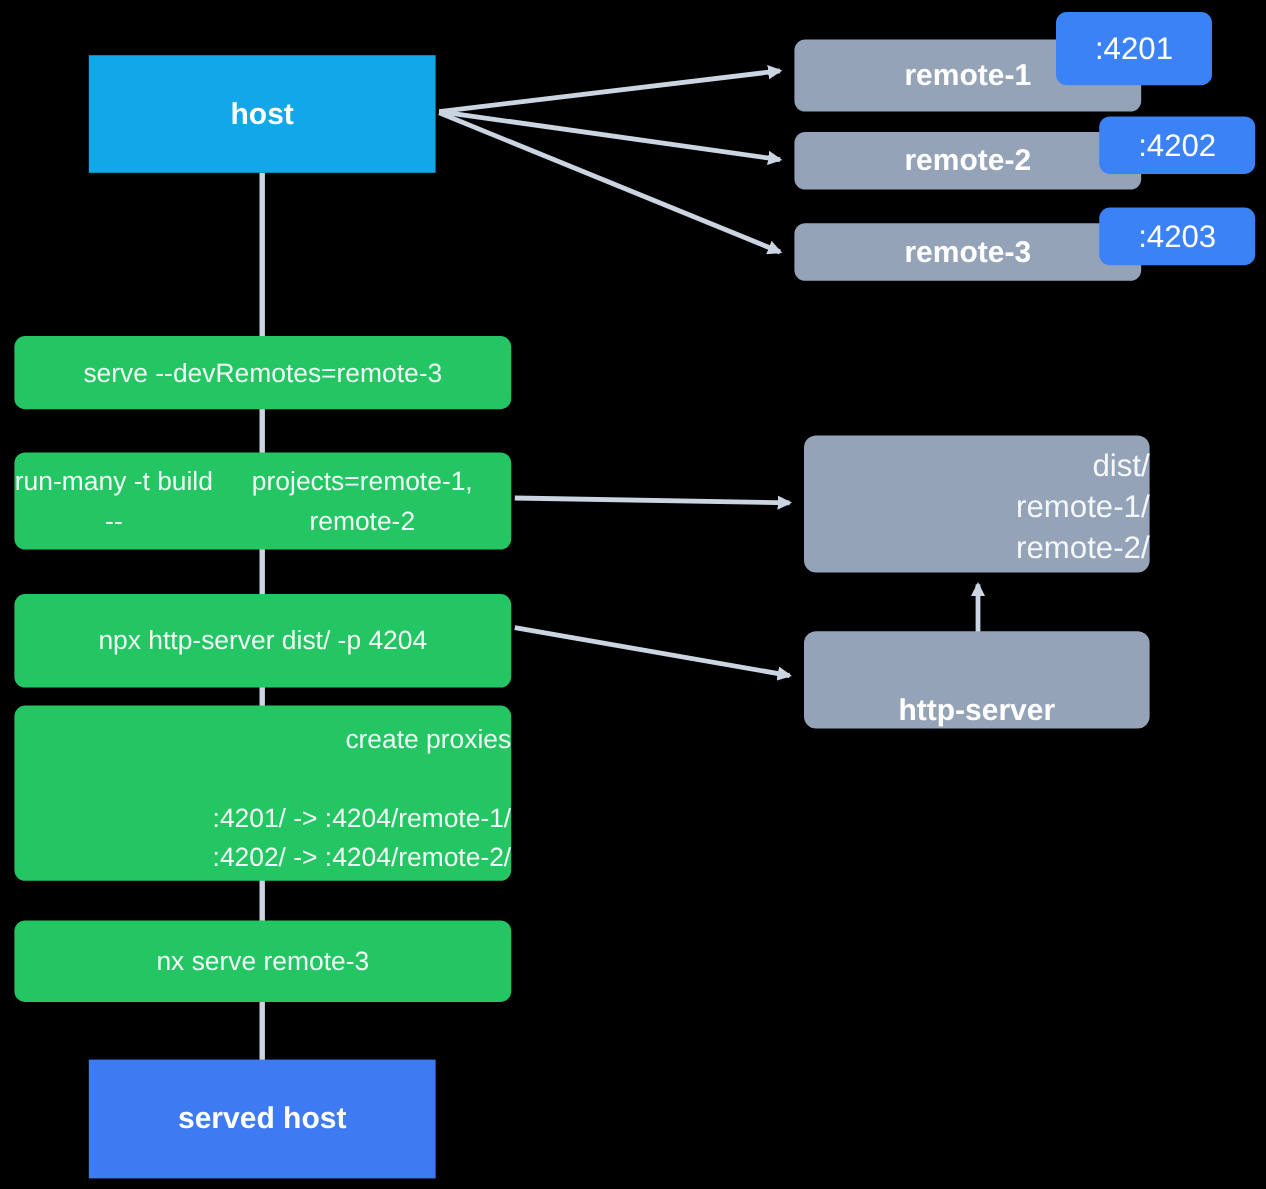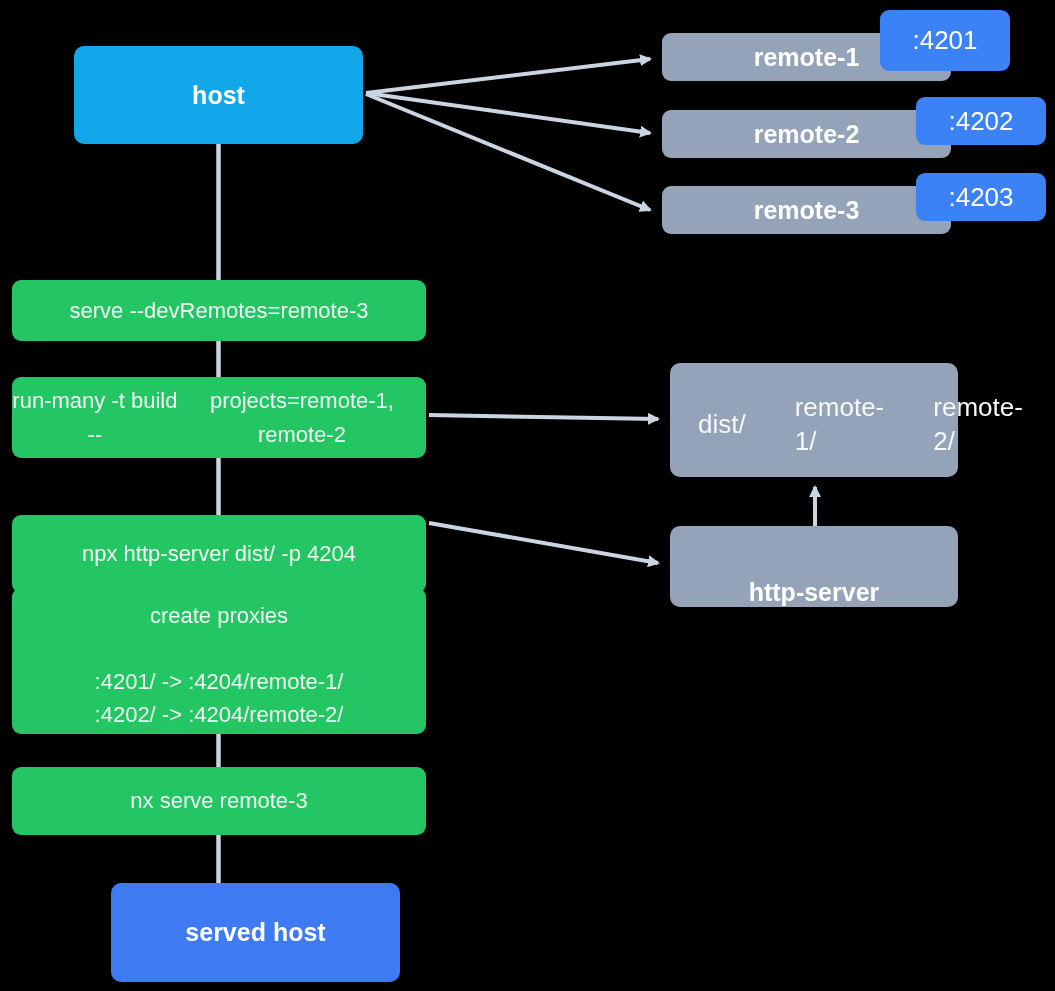--- a/index.html
+++ b/index.html
@@ -7,48 +7,48 @@
     position:relative;
     width:1055px;height:991px;
     background:#000;
     font-family:"Liberation Sans","DejaVu Sans",sans-serif;
     overflow:hidden;
   }
   #wires{position:absolute;left:0;top:0;z-index:0;}
   .node{
     position:absolute;box-sizing:border-box;z-index:1;
     display:flex;align-items:center;justify-content:center;
-    border-radius:10px;color:#fff;
+    border-radius:0;color:#fff;
   }
   .host{left:74px;top:46px;width:289px;height:98px;background:#12A7E8;
         font-weight:700;font-size:25px;}
   .servedhost{left:74px;top:883px;width:289px;height:99px;background:#3E7BF3;
-        font-weight:700;font-size:25px;margin-left:37px;}
+        font-weight:700;font-size:25px;}
   .remote{left:662px;width:289px;height:48px;background:#94A3B8;
         font-weight:700;font-size:25px;border-radius:9px;}
-  .remote1{top:33px;height:48px;}
+  .remote1{top:33px;height:60px;}
   .remote2{top:110px;}
   .remote3{top:186px;}
   .badge{width:130px;height:48px;background:#3B82F6;z-index:2;
         font-size:26px;font-weight:400;border-radius:9px;}
   .badge1{left:880px;top:10px;height:61px;}
   .badge2{left:916px;top:97px;}
   .badge3{left:916px;top:173px;}
   .cmd{left:12px;width:414px;background:#24C563;color:#EFFBF4;
        font-size:22px;font-weight:400;border-radius:9px;text-align:center;}
   .cmd1{top:280px;height:61px;}
   .cmd2{top:377px;height:81px;flex-direction:row;line-height:34px;}
-  .cmd3{top:515px;height:78px;}
+  .cmd3{top:495px;height:78px;}
   .cmd4{top:588px;height:146px;flex-direction:column;justify-content:flex-start;
-        padding-top:11px;line-height:33px;}
+        padding-top:11px;line-height:33px;align-items:flex-end;}
   .cmd4 .spacer{height:33px;}
   .cmd5{top:767px;height:68px;}
   .graybig{background:#94A3B8;left:670px;width:288px;color:#F5F8FA;
         font-size:26px;border-radius:10px;align-items:flex-end;}
-  .distbox{top:363px;height:114px;flex-direction:row;align-items:center;
+  .distbox{top:363px;height:114px;flex-direction:column;align-items:flex-end;
         justify-content:flex-start;padding:8px 0 0 28px;line-height:34px;}
   .distbox .indent{padding-left:49px;}
   .httpbox{top:526px;height:81px;font-weight:700;font-size:25px;color:#fff;}
 </style>
 </head>
 <body>
 
 <div id="stage">
 
   <svg id="wires" width="1055" height="991" viewBox="0 0 1055 991">

